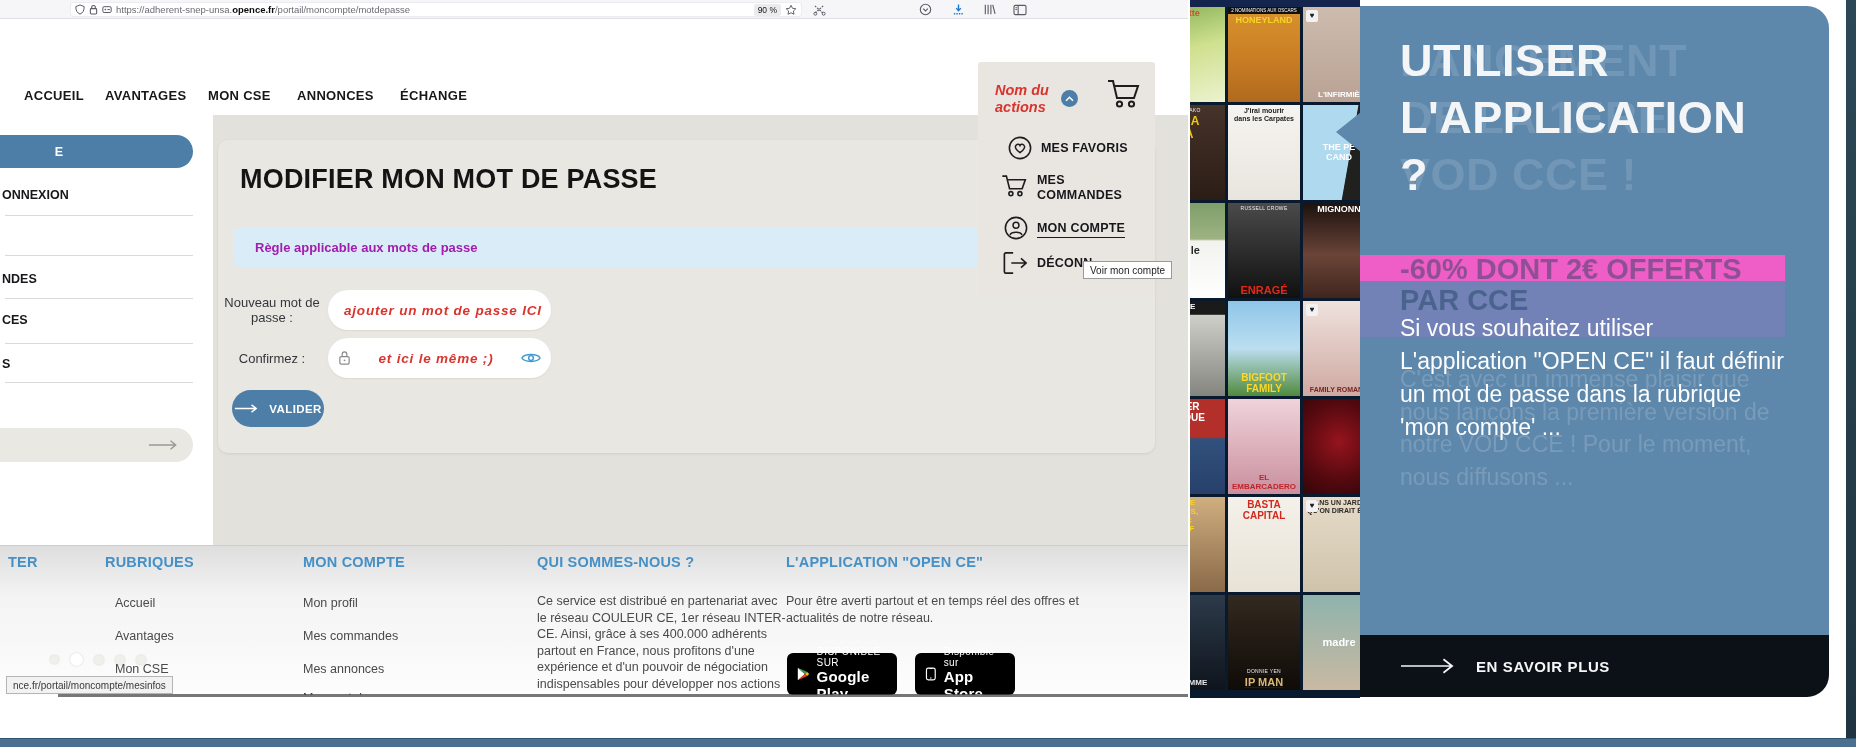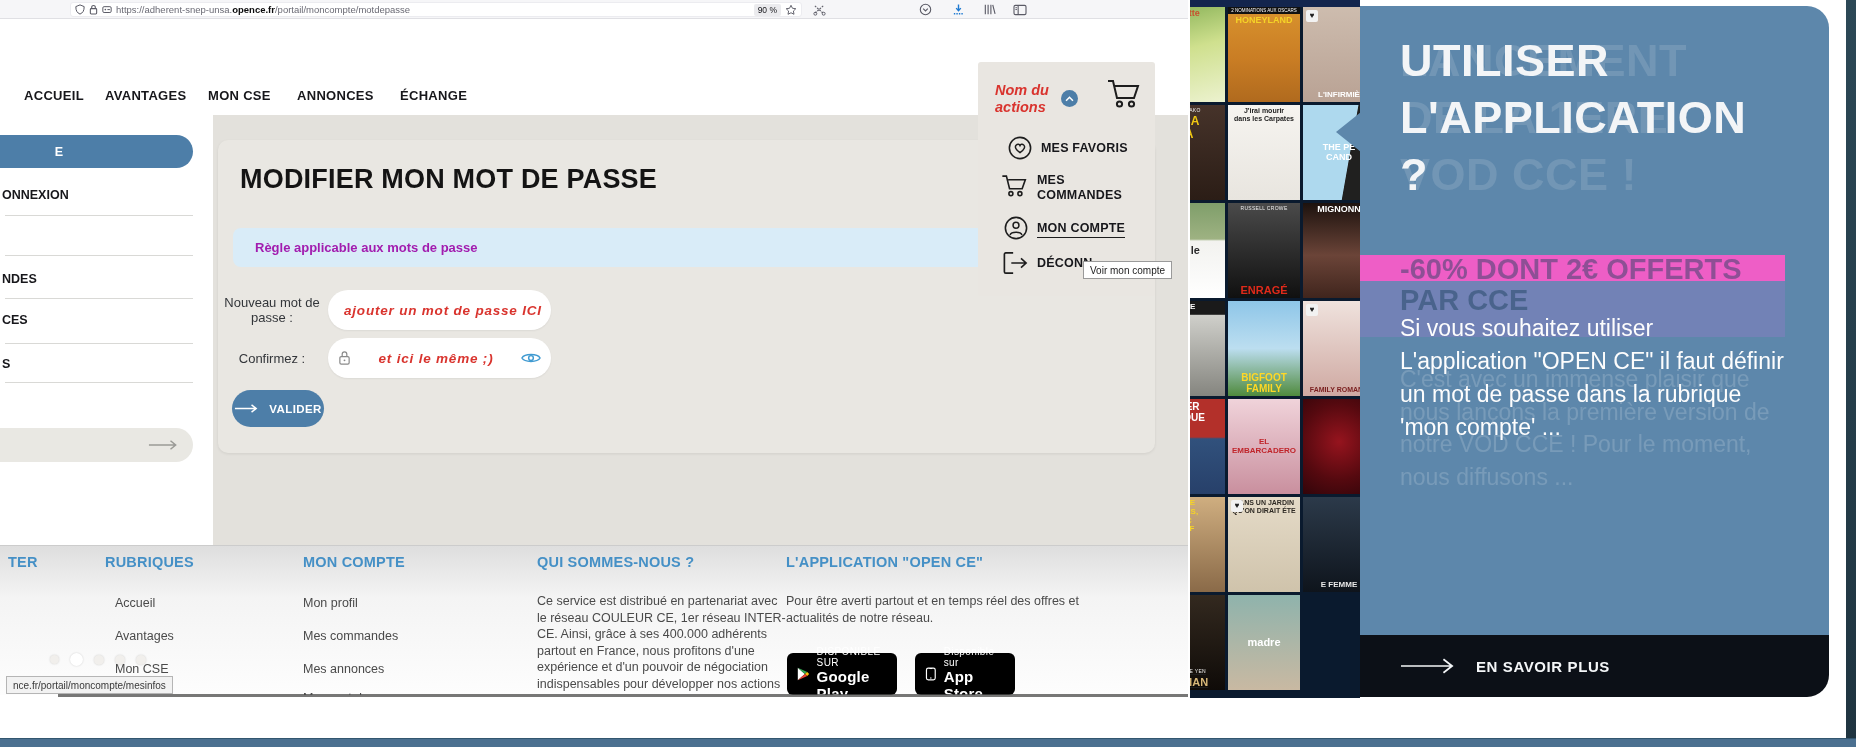--- a/index.html
+++ b/index.html
@@ -374,32 +374,36 @@
 FAMILY</div>
         </div>
         <div class="tile" style="background: linear-gradient(rgb(239, 226, 221) 0%, rgb(207, 169, 162) 100%); justify-content: flex-end;">
           <div class="t" style="color: rgb(122, 31, 31); font-size: 7px;">FAMILY ROMANC</div>
           <div class="heartbadge">♥</div>
         </div>
         <div class="tile" style="background: linear-gradient(rgb(179, 48, 42) 0%, rgb(179, 48, 42) 40%, rgb(49, 81, 124) 42%, rgb(39, 64, 106) 100%); justify-content: flex-start;">
           <div class="t" style="color: rgb(255, 255, 255); font-size: 10px;">CER
 RIQUE</div>
         </div>
-        <div class="tile" style="background: linear-gradient(rgb(240, 211, 218) 0%, rgb(201, 143, 158) 100%); justify-content: center;">
+        <div class="tile" style="background: linear-gradient(rgb(240, 211, 218) 0%, rgb(201, 143, 158) 100%); justify-content: flex-end;">
           <div class="t" style="color: rgb(192, 36, 42); font-size: 8px;">EL EMBARCADERO</div>
         </div>
         <div class="tile" style="background: radial-gradient(circle at 50% 45%, rgb(150, 20, 30) 0%, rgb(85, 9, 15) 60%, rgb(50, 5, 10) 100%); justify-content: center;">
           <div class="t" style="color: rgb(255, 255, 255); font-size: 8px;"></div>
         </div>
         <div class="tile" style="background: linear-gradient(rgb(207, 174, 128) 0%, rgb(138, 106, 72) 100%); justify-content: flex-start;">
           <div class="t" style="color: rgb(245, 211, 39); font-size: 8px;">ME
 PES,
 C
 UF</div>
         </div>
+        <div class="tile" style="background: linear-gradient(rgb(244, 241, 234) 0%, rgb(232, 226, 214) 100%); justify-content: flex-start;">
+          <div class="t" style="color: rgb(208, 42, 32); font-size: 10px;">BASTA
+CAPITAL</div>
+        </div>
         <div class="tile" style="background: linear-gradient(rgb(229, 219, 200) 0%, rgb(207, 195, 171) 100%); justify-content: flex-start;">
           <div class="t" style="color: rgb(46, 42, 36); font-size: 7px;">DANS UN JARDIN
 QU'ON DIRAIT ÉTE</div>
           <div class="heartbadge">♥</div>
         </div>
         <div class="tile" style="background: linear-gradient(rgb(44, 58, 74) 0%, rgb(14, 20, 28) 100%); justify-content: flex-end;">
           <div class="t" style="color: rgb(232, 232, 232); font-size: 8px;">E FEMME</div>
         </div>
         <div class="tile" style="background: linear-gradient(rgb(51, 41, 31) 0%, rgb(15, 11, 8) 100%); justify-content: flex-end; text-decoration: underline;">
           <div class="sub">DONNIE YEN</div>

